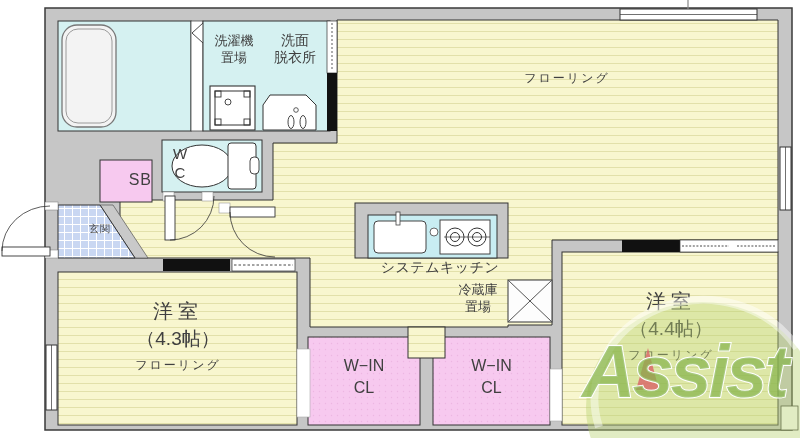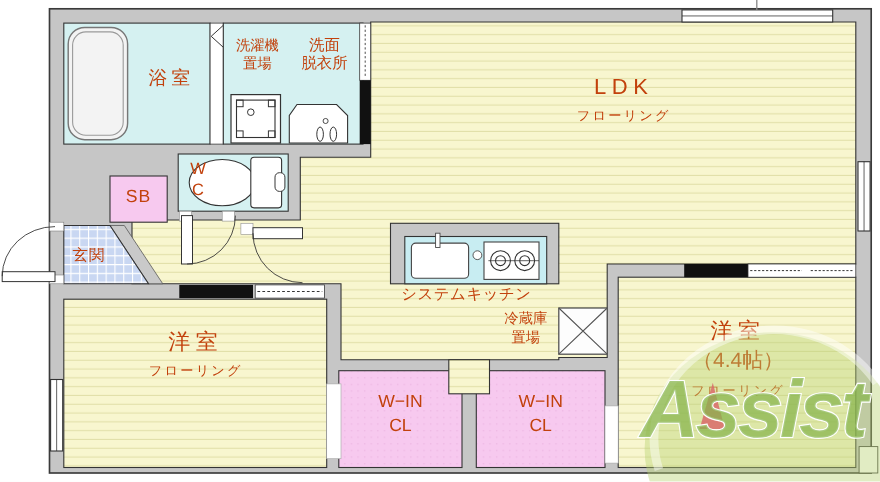--- a/index.html
+++ b/index.html
@@ -1,34 +1,34 @@
 <!DOCTYPE html>
 <html><head>
 <meta charset="utf-8">
 <style>
   html,body{margin:0;padding:0;background:#ffffff;}
   .stage{position:relative;width:800px;height:438px;overflow:hidden;background:#ffffff;
          font-family:"Liberation Sans","DejaVu Sans",sans-serif;}
   .stage svg{position:absolute;left:0;top:0;}
-  .lbl{position:absolute;text-align:center;color:#c2410c;line-height:1.25;white-space:nowrap;}
+  .lbl{position:absolute;text-align:center;color:#404040;line-height:1.25;white-space:nowrap;}
   .lbl div{white-space:nowrap;}
   .bath-l{left:118px;top:60px;width:76px;font-size:17px;letter-spacing:4px;}
   .laundry-l{left:204px;top:32px;width:60px;font-size:13px;line-height:17px;}
   .wash-l{left:264px;top:32px;width:62px;font-size:14px;line-height:17px;}
   .wc-l{left:168px;top:144px;width:24px;font-size:15px;line-height:19px;}
-  .sb-l{left:100px;top:170px;width:52px;font-size:16px;letter-spacing:1px;}
-  .genkan-l{left:53px;top:223px;width:56px;font-size:14px;letter-spacing:1px;}
+  .sb-l{left:100px;top:170px;width:52px;font-size:16px;letter-spacing:1px;text-align:right;}
+  .genkan-l{left:72px;top:223px;width:56px;font-size:10px;letter-spacing:1px;}
   .ldk-l{left:417px;top:66px;width:300px;}
   .ldk-l .nm{font-size:24px;line-height:30px;letter-spacing:7px;}
   .r43-l{left:58px;top:298px;width:240px;}
   .r44-l{left:565px;top:288px;width:212px;}
   .room .nm{font-size:20px;line-height:27px;letter-spacing:5px;}
   .room .sz{font-size:19px;line-height:28px;}
   .room .fl{font-size:12px;line-height:25px;letter-spacing:2px;}
-  .kit-l{left:352px;top:259px;width:144px;font-size:14px;letter-spacing:0.5px;text-align:center;}
+  .kit-l{left:368px;top:259px;width:144px;font-size:14px;letter-spacing:0.5px;text-align:center;}
   .fridge-l{left:446px;top:281px;width:64px;font-size:13px;line-height:17px;}
   .wicl-l{left:308px;top:355px;width:112px;font-size:16px;line-height:22px;}
   .wicr-l{left:433px;top:355px;width:117px;font-size:16px;line-height:22px;}
   .wm{pointer-events:none;}
 </style>
 </head>
 <body>
 
 <div class="stage">
 
@@ -157,43 +157,42 @@
     <path d="M785.5,147 V210" stroke="#333" stroke-width="0.7"></path>
   </g>
   <g>
     <rect x="46" y="345" width="11" height="65" fill="#ffffff" stroke="#333" stroke-width="1"></rect>
     <path d="M51.5,345 V410" stroke="#333" stroke-width="0.7"></path>
   </g>
   <path d="M688,0 V9" stroke="#888" stroke-width="1.2"></path>
   <rect x="781" y="406" width="17" height="24" fill="#ffffff" stroke="#333" stroke-width="0.8"></rect>
 </svg>
 
-<div class="lbl bath-l">浴室</div>
 <div class="lbl laundry-l">
   <div>洗濯機</div>
   <div>置場</div>
 </div>
 <div class="lbl wash-l">
   <div>洗面</div>
   <div>脱衣所</div>
 </div>
 <div class="lbl wc-l">
   <div>W</div>
   <div>C</div>
 </div>
 <div class="lbl sb-l">SB</div>
 <div class="lbl genkan-l">玄関</div>
 
 <div class="lbl room ldk-l">
-  <div class="nm">LDK</div>
   <div class="fl">フローリング</div>
 </div>
 
 <div class="lbl room r43-l">
   <div class="nm">洋室</div>
+  <div class="sz">（4.3帖）</div>
   <div class="fl">フローリング</div>
 </div>
 
 <div class="lbl room r44-l">
   <div class="nm">洋室</div>
   <div class="sz">（4.4帖）</div>
   <div class="fl">フローリング</div>
 </div>
 
 <div class="lbl kit-l">システムキッチン</div>

